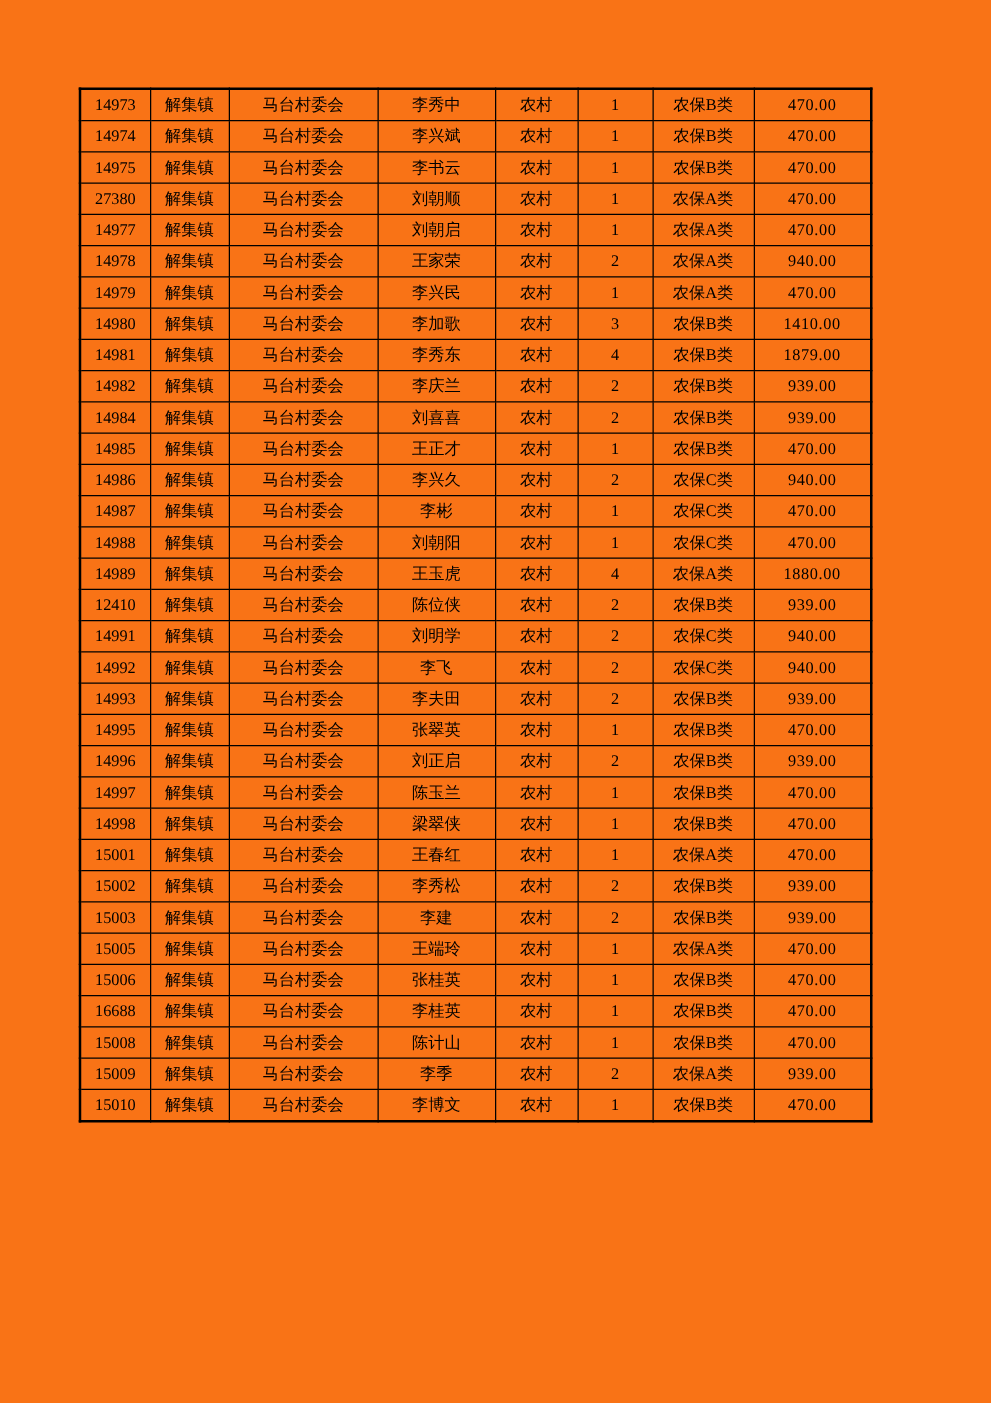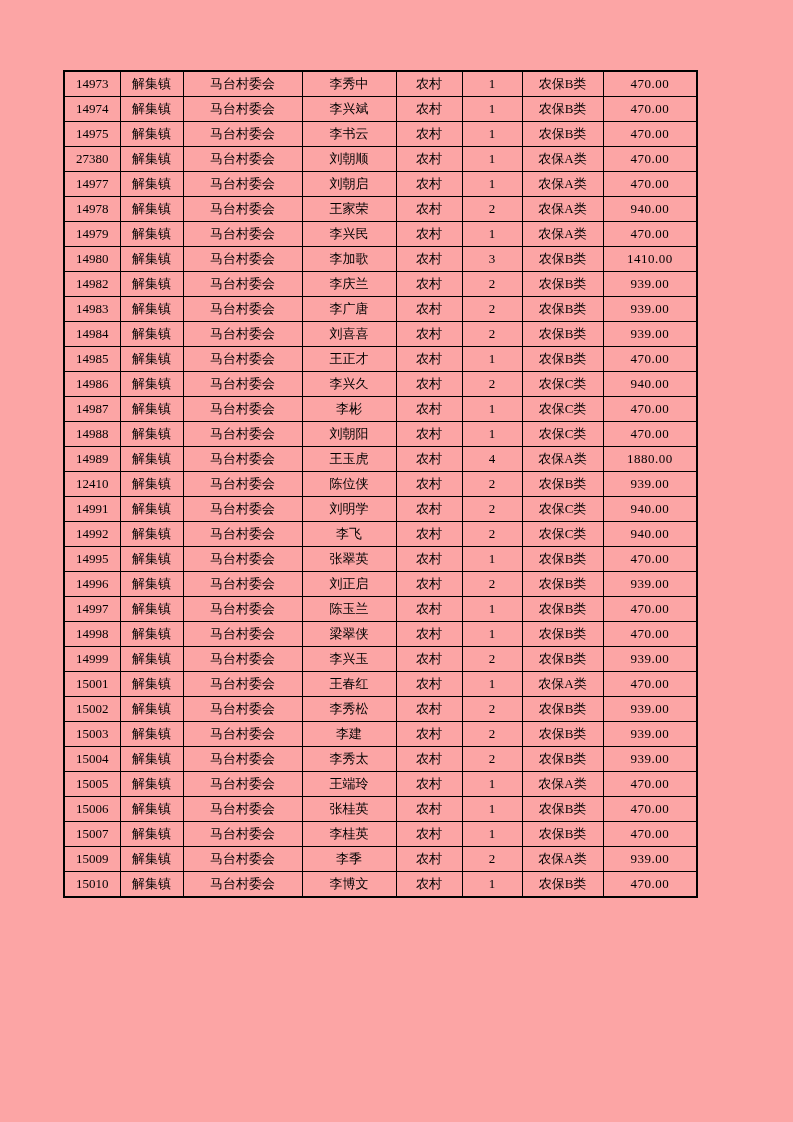--- a/index.html
+++ b/index.html
@@ -10,21 +10,21 @@
   body {
     width: 793px;
     height: 1122px;
     font-family: "Liberation Serif", "DejaVu Serif", serif;
     color: #000000;
   }
   .page {
     position: relative;
     width: 793px;
     height: 1122px;
-    background: #fca5a5;
+    background: #f97316;
     overflow: hidden;
   }
   table.grid {
     position: absolute;
     left: 63px;
     top: 70px;
     width: 633px;
     border-collapse: collapse;
     table-layout: fixed;
     border: 2px solid #000000;
@@ -142,34 +142,34 @@
           <td class="col-seq">14980</td>
           <td class="col-town">解集镇</td>
           <td class="col-village">马台村委会</td>
           <td class="col-name">李加歌</td>
           <td class="col-residence">农村</td>
           <td class="col-count">3</td>
           <td class="col-category">农保B类</td>
           <td class="col-amount">1410.00</td>
         </tr>
         <tr>
+          <td class="col-seq">14981</td>
+          <td class="col-town">解集镇</td>
+          <td class="col-village">马台村委会</td>
+          <td class="col-name">李秀东</td>
+          <td class="col-residence">农村</td>
+          <td class="col-count">4</td>
+          <td class="col-category">农保B类</td>
+          <td class="col-amount">1879.00</td>
+        </tr>
+        <tr>
           <td class="col-seq">14982</td>
           <td class="col-town">解集镇</td>
           <td class="col-village">马台村委会</td>
           <td class="col-name">李庆兰</td>
-          <td class="col-residence">农村</td>
-          <td class="col-count">2</td>
-          <td class="col-category">农保B类</td>
-          <td class="col-amount">939.00</td>
-        </tr>
-        <tr>
-          <td class="col-seq">14983</td>
-          <td class="col-town">解集镇</td>
-          <td class="col-village">马台村委会</td>
-          <td class="col-name">李广唐</td>
           <td class="col-residence">农村</td>
           <td class="col-count">2</td>
           <td class="col-category">农保B类</td>
           <td class="col-amount">939.00</td>
         </tr>
         <tr>
           <td class="col-seq">14984</td>
           <td class="col-town">解集镇</td>
           <td class="col-village">马台村委会</td>
           <td class="col-name">刘喜喜</td>
@@ -252,20 +252,30 @@
           <td class="col-seq">14992</td>
           <td class="col-town">解集镇</td>
           <td class="col-village">马台村委会</td>
           <td class="col-name">李飞</td>
           <td class="col-residence">农村</td>
           <td class="col-count">2</td>
           <td class="col-category">农保C类</td>
           <td class="col-amount">940.00</td>
         </tr>
         <tr>
+          <td class="col-seq">14993</td>
+          <td class="col-town">解集镇</td>
+          <td class="col-village">马台村委会</td>
+          <td class="col-name">李夫田</td>
+          <td class="col-residence">农村</td>
+          <td class="col-count">2</td>
+          <td class="col-category">农保B类</td>
+          <td class="col-amount">939.00</td>
+        </tr>
+        <tr>
           <td class="col-seq">14995</td>
           <td class="col-town">解集镇</td>
           <td class="col-village">马台村委会</td>
           <td class="col-name">张翠英</td>
           <td class="col-residence">农村</td>
           <td class="col-count">1</td>
           <td class="col-category">农保B类</td>
           <td class="col-amount">470.00</td>
         </tr>
         <tr>
@@ -292,30 +302,20 @@
           <td class="col-seq">14998</td>
           <td class="col-town">解集镇</td>
           <td class="col-village">马台村委会</td>
           <td class="col-name">梁翠侠</td>
           <td class="col-residence">农村</td>
           <td class="col-count">1</td>
           <td class="col-category">农保B类</td>
           <td class="col-amount">470.00</td>
         </tr>
         <tr>
-          <td class="col-seq">14999</td>
-          <td class="col-town">解集镇</td>
-          <td class="col-village">马台村委会</td>
-          <td class="col-name">李兴玉</td>
-          <td class="col-residence">农村</td>
-          <td class="col-count">2</td>
-          <td class="col-category">农保B类</td>
-          <td class="col-amount">939.00</td>
-        </tr>
-        <tr>
           <td class="col-seq">15001</td>
           <td class="col-town">解集镇</td>
           <td class="col-village">马台村委会</td>
           <td class="col-name">王春红</td>
           <td class="col-residence">农村</td>
           <td class="col-count">1</td>
           <td class="col-category">农保A类</td>
           <td class="col-amount">470.00</td>
         </tr>
         <tr>
@@ -332,54 +332,54 @@
           <td class="col-seq">15003</td>
           <td class="col-town">解集镇</td>
           <td class="col-village">马台村委会</td>
           <td class="col-name">李建</td>
           <td class="col-residence">农村</td>
           <td class="col-count">2</td>
           <td class="col-category">农保B类</td>
           <td class="col-amount">939.00</td>
         </tr>
         <tr>
-          <td class="col-seq">15004</td>
-          <td class="col-town">解集镇</td>
-          <td class="col-village">马台村委会</td>
-          <td class="col-name">李秀太</td>
-          <td class="col-residence">农村</td>
-          <td class="col-count">2</td>
-          <td class="col-category">农保B类</td>
-          <td class="col-amount">939.00</td>
-        </tr>
-        <tr>
           <td class="col-seq">15005</td>
           <td class="col-town">解集镇</td>
           <td class="col-village">马台村委会</td>
           <td class="col-name">王端玲</td>
           <td class="col-residence">农村</td>
           <td class="col-count">1</td>
           <td class="col-category">农保A类</td>
           <td class="col-amount">470.00</td>
         </tr>
         <tr>
           <td class="col-seq">15006</td>
           <td class="col-town">解集镇</td>
           <td class="col-village">马台村委会</td>
           <td class="col-name">张桂英</td>
           <td class="col-residence">农村</td>
           <td class="col-count">1</td>
           <td class="col-category">农保B类</td>
           <td class="col-amount">470.00</td>
         </tr>
         <tr>
-          <td class="col-seq">15007</td>
+          <td class="col-seq">16688</td>
           <td class="col-town">解集镇</td>
           <td class="col-village">马台村委会</td>
           <td class="col-name">李桂英</td>
+          <td class="col-residence">农村</td>
+          <td class="col-count">1</td>
+          <td class="col-category">农保B类</td>
+          <td class="col-amount">470.00</td>
+        </tr>
+        <tr>
+          <td class="col-seq">15008</td>
+          <td class="col-town">解集镇</td>
+          <td class="col-village">马台村委会</td>
+          <td class="col-name">陈计山</td>
           <td class="col-residence">农村</td>
           <td class="col-count">1</td>
           <td class="col-category">农保B类</td>
           <td class="col-amount">470.00</td>
         </tr>
         <tr>
           <td class="col-seq">15009</td>
           <td class="col-town">解集镇</td>
           <td class="col-village">马台村委会</td>
           <td class="col-name">李季</td>

